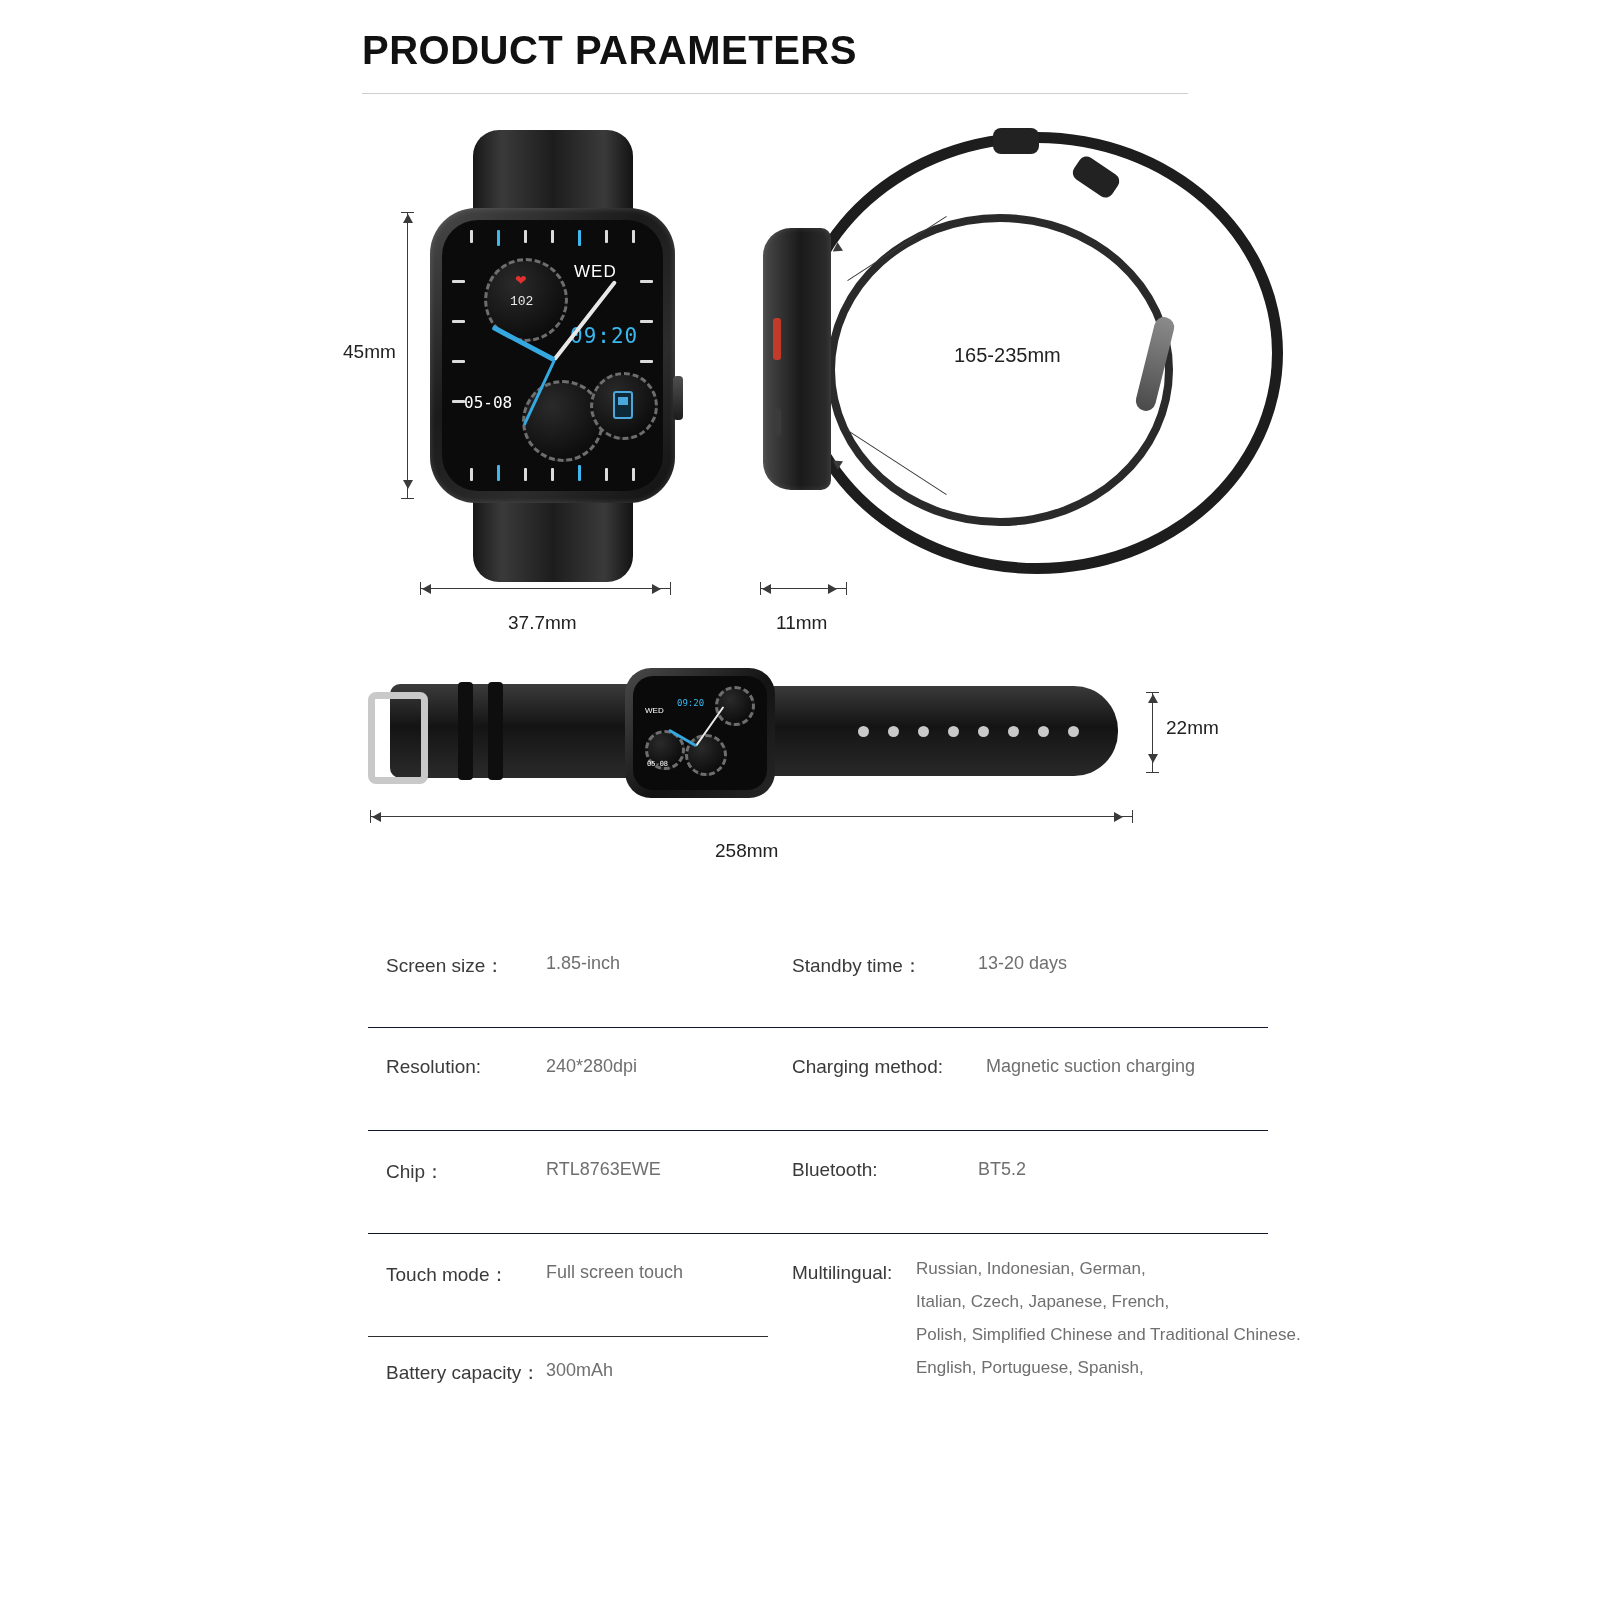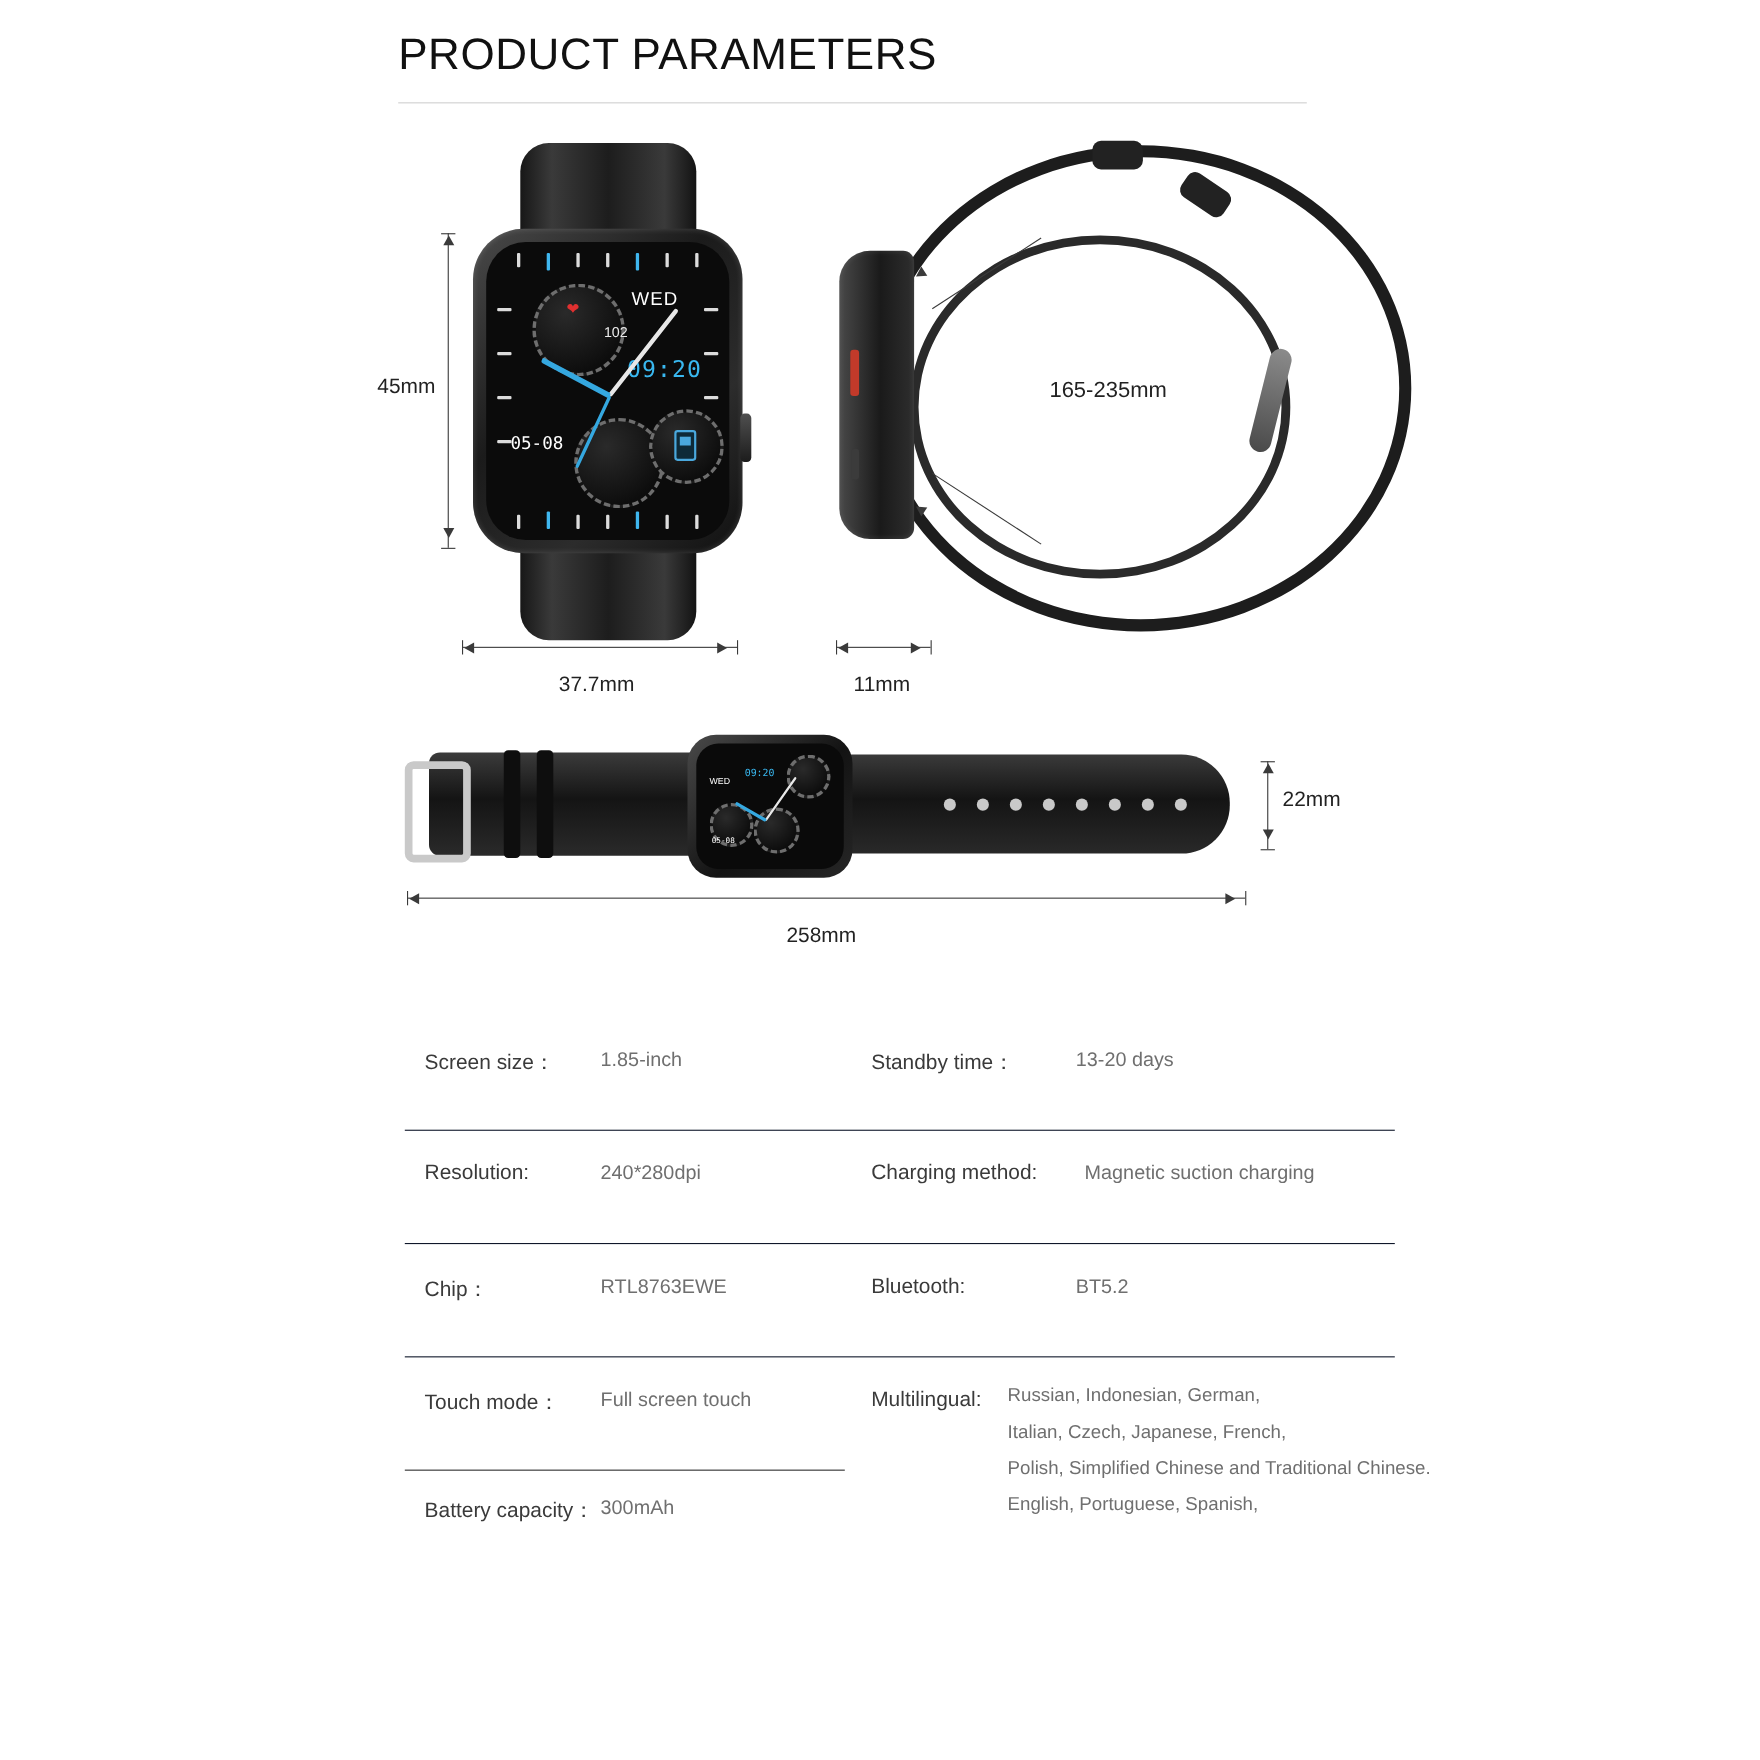--- a/index.html
+++ b/index.html
@@ -21,21 +21,21 @@
     width: 1600px;
     height: 1600px;
   }
 
   
   .title {
     position: absolute;
     left: 362px;
     top: 28px;
     font-size: 40px;
-    font-weight: normal;
+    font-weight: bold;
     letter-spacing: 0.5px;
     color: #111;
   }
   .title-rule {
     position: absolute;
     left: 362px;
     top: 93px;
     width: 826px;
     height: 1px;
     background: #cfcfcf;
@@ -153,22 +153,21 @@
     border: 2px solid #5a5a5a;
     background: radial-gradient(circle at 35% 30%, #2a2a2a, #0d0d0d 75%);
   }
   .sub-dial.gear {
     border: 3px dashed #6e6e6e;
   }
   .hr-num {
     position: absolute;
     color: #e9e9e9;
     font-size: 13px;
-    font-family: Liberation Sans, sans-serif;
-    margin-left: 39px;
+    font-family: Liberation Mono, monospace;
   }
   .heart {
     position: absolute;
     color: #e03030;
     font-size: 14px;
   }
   .wed-label {
     position: absolute;
     color: #ffffff;
     font-size: 17px;

